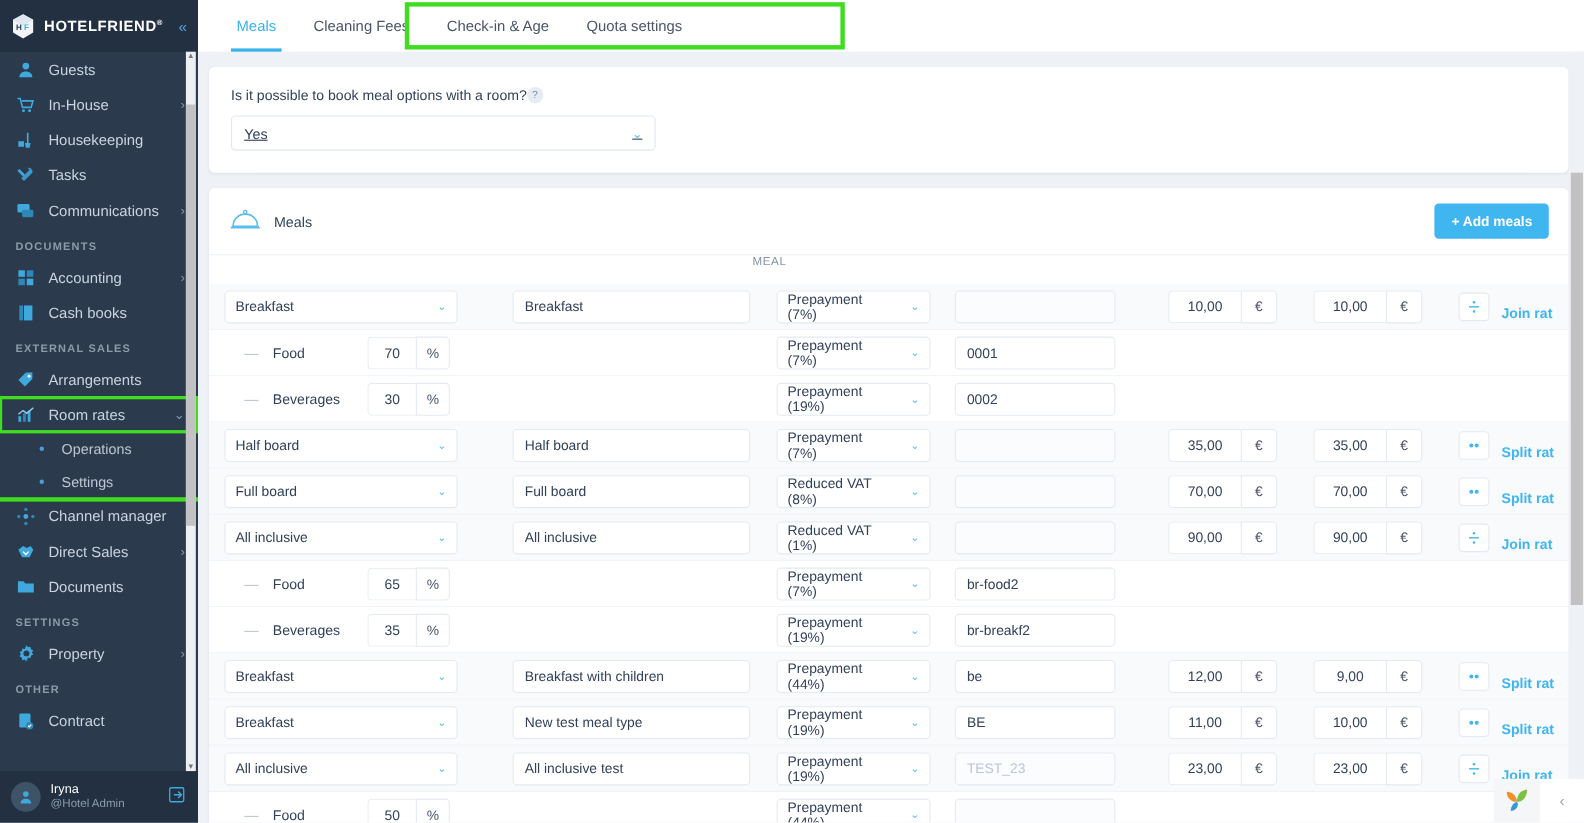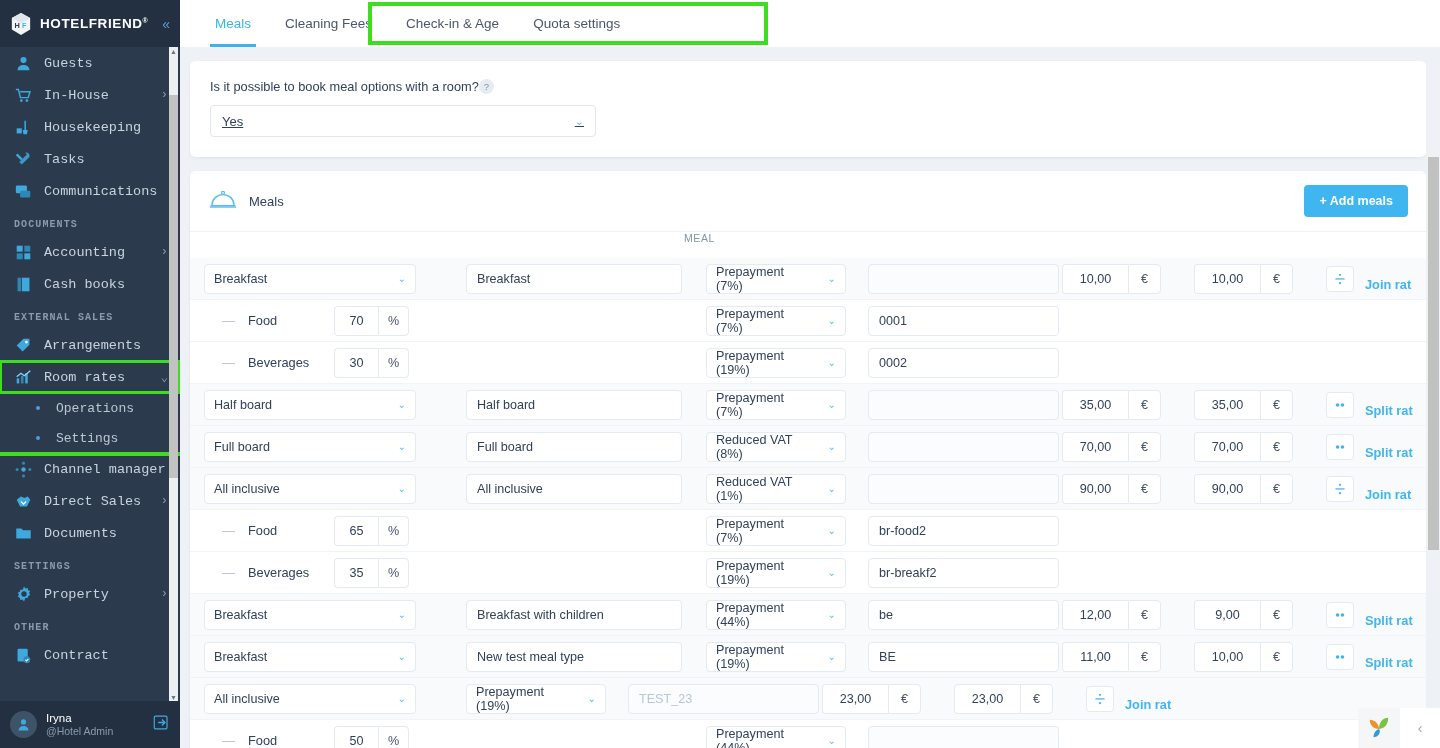--- a/index.html
+++ b/index.html
@@ -33,21 +33,20 @@
   .brand-reg { font-size: 7px; vertical-align: super; }
   .collapse-btn {
     margin-left: auto; color: #5b9fd4; font-size: 14px; cursor: pointer;
     line-height: 1;
   }
   .nav-scroll {
     height: 701px;
     padding-bottom: 66px;
     position: relative;
     overflow: hidden;
-    font-family: Liberation Mono, monospace;
   }
   .nav-section {
     color: #8c9bab; font-size: 10px; font-weight: bold; letter-spacing: 1.1px;
     padding: 12px 14px 6px 14px; text-transform: uppercase;
   }
   .nav-item {
     display: flex; align-items: center; gap: 11px;
     height: 32px; padding: 0 12px 0 14px;
     color: #c9d3de; font-size: 13.5px; cursor: pointer;
     position: relative;
@@ -160,21 +159,21 @@
   .inp.ph { color:#b9c6d6; }
   .sel {
     height:30px; border:1px solid #e4eaf1; border-radius:4px; background:#fff;
     display:flex; align-items:center; padding:0 9px; font-size:12.6px; color:#31415a;
     cursor:pointer;
   }
   .sel .cv { margin-left:auto; color:#5bbcf0; font-size:10px; padding-left:6px;}
   .w-meal { width: 212px; }
   .w-name { width: 216px; }
   .w-vat  { width: 140px; gap: 29px; }
-  .w-art  { width: 191px; }
+  .w-art  { width: 146px; }
 
   .money { display:flex; align-items:stretch; height:30px; }
   .money .val {
     width:66px; border:1px solid #e4eaf1; border-right:none; border-radius:4px 0 0 4px;
     background:#fff; display:flex;align-items:center;justify-content:center;
     font-size:12.6px;color:#31415a;
   }
   .money .cur {
     width:33px; border:1px solid #e4eaf1; border-radius:0 4px 4px 0; background:#fff;
     display:flex;align-items:center;justify-content:center;font-size:12.6px;color:#4a5568;
@@ -829,20 +828,23 @@
                 <span class="act-link">Split rat</span>
               </div>
             </div>
             <div class="row alt">
               <div class="c-meal">
                 <div class="sel w-meal">
                   <span>All inclusive</span>
                   <span class="cv">⌄</span>
                 </div>
               </div>
+              <div class="c-name">
+                <div class="inp w-name">All inclusive test</div>
+              </div>
               <div class="c-vat">
                 <div class="sel w-vat">
                   <span>Prepayment (19%)</span>
                   <span class="cv">⌄</span>
                 </div>
               </div>
               <div class="c-art">
                 <div class="inp w-art ph empty">TEST_23</div>
               </div>
               <div class="c-price">

